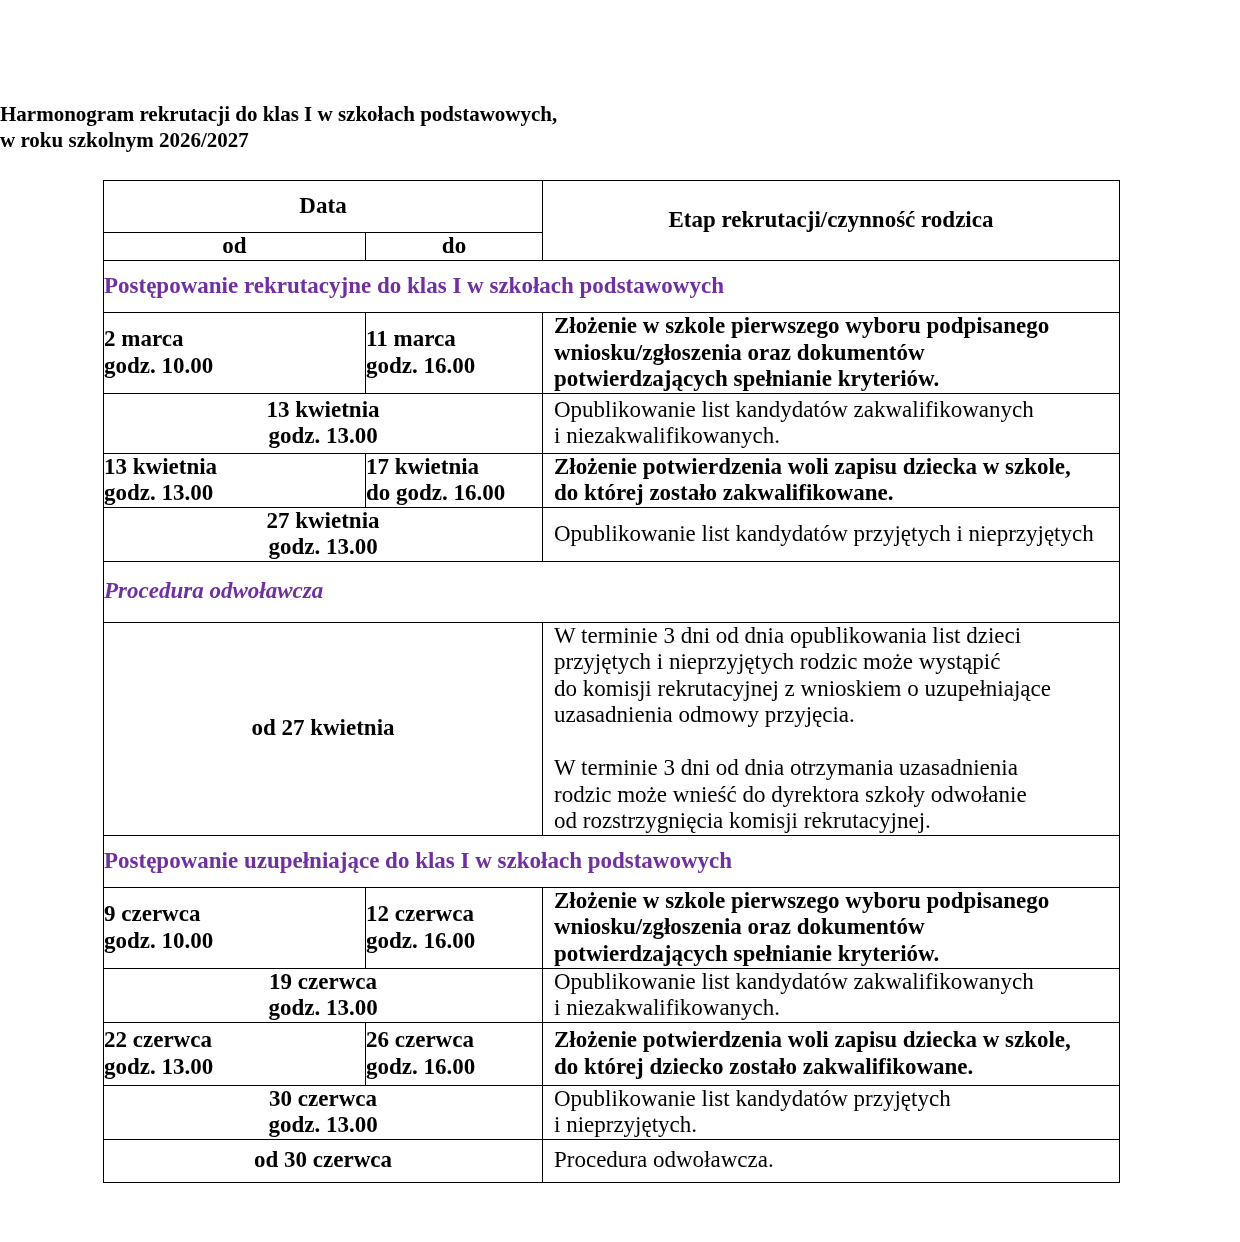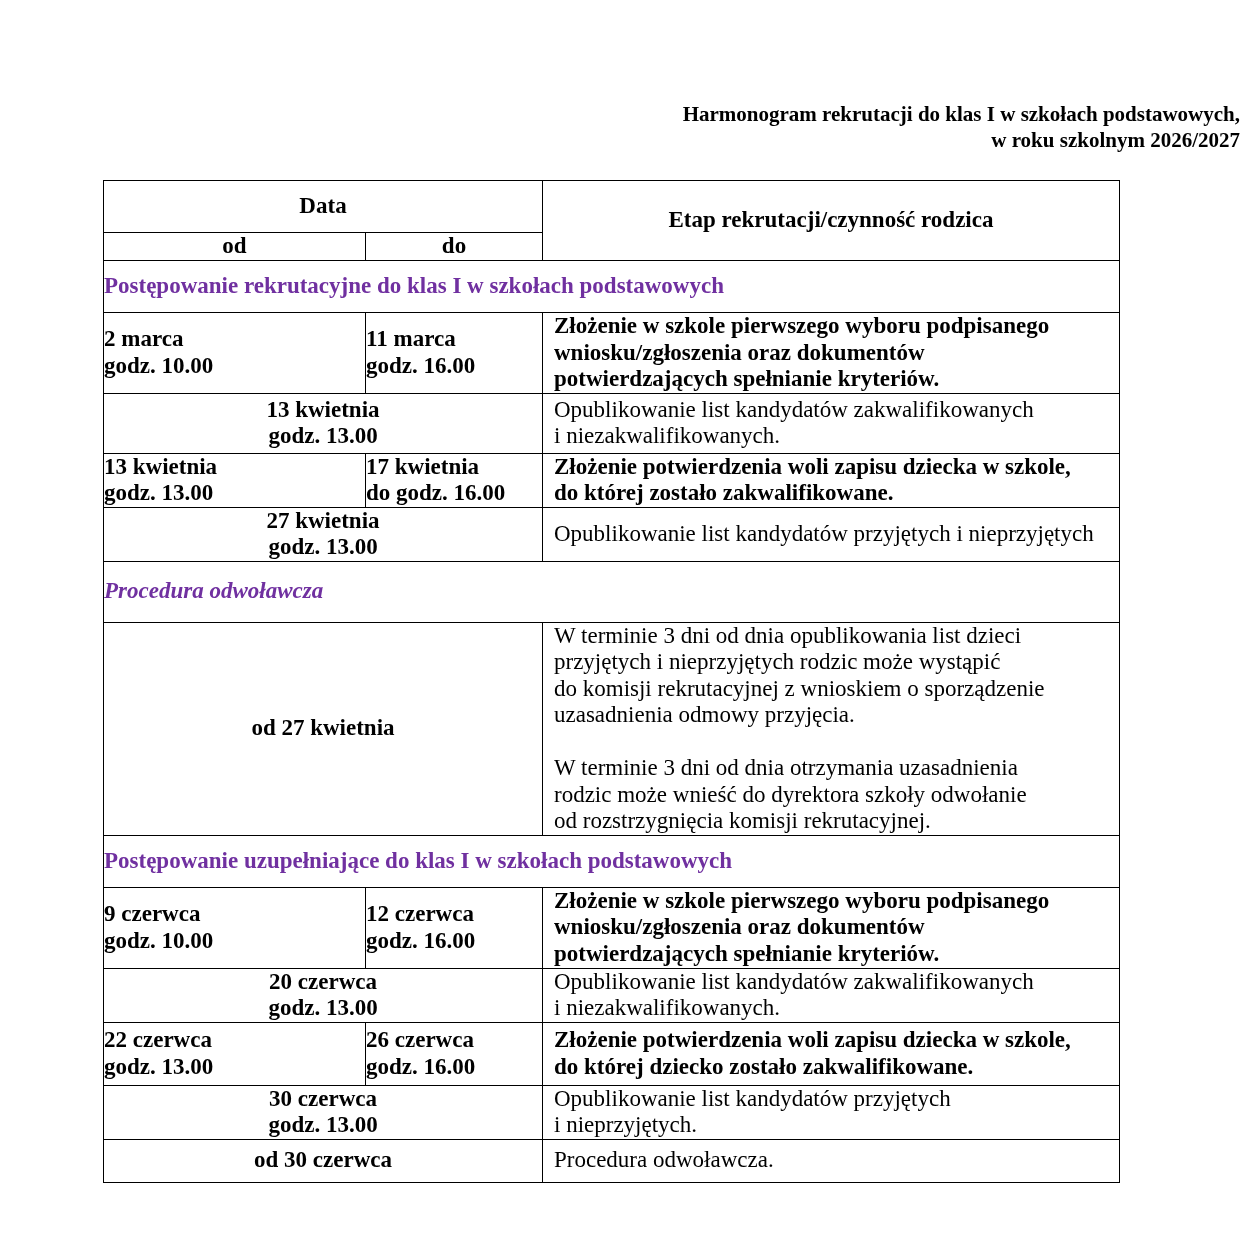--- a/index.html
+++ b/index.html
@@ -1,19 +1,19 @@
 <!DOCTYPE html>
 <html><head>
 <meta charset="utf-8">
 <style>
   html, body { margin: 0; padding: 0; background: #ffffff; }
   body { width: 1240px; height: 1242px; position: relative; font-family: "Liberation Serif", "DejaVu Serif", serif; color: #000; }
   .title {
     position: absolute; left: 0; top: 101px; width: 1240px;
-    text-align: right; font-weight: bold; font-size: 21px; line-height: 26px;
+    text-align: left; font-weight: bold; font-size: 21px; line-height: 26px;
   }
   table.sched {
     position: absolute; left: 103px; top: 180px;
     width: 1016px; border-collapse: collapse; table-layout: fixed;
     font-size: 23px;
   }
   table.sched td, table.sched th {
     border: 1.5px solid #000; padding: 0; vertical-align: middle;
     line-height: 26.5px;
   }
@@ -106,21 +106,21 @@
       <tr style="height: 61px; font-style: italic;">
         <td colspan="3" class="section">Procedura odwoławcza</td>
       </tr>
       <tr style="height: 212px;">
         <td colspan="2" class="date-span">
           <span class="line">od 27 kwietnia</span>
         </td>
         <td class="desc">
           <span class="line">W terminie 3 dni od dnia opublikowania list dzieci</span>
           <span class="line">przyjętych i nieprzyjętych rodzic może wystąpić</span>
-          <span class="line">do komisji rekrutacyjnej z wnioskiem o sporządzenie</span>
+          <span class="line">do komisji rekrutacyjnej z wnioskiem o uzupełniające</span>
           <span class="line">uzasadnienia odmowy przyjęcia.</span>
           <span class="spacer"></span>
           <span class="line">W terminie 3 dni od dnia otrzymania uzasadnienia</span>
           <span class="line">rodzic może wnieść do dyrektora szkoły odwołanie</span>
           <span class="line">od rozstrzygnięcia komisji rekrutacyjnej.</span>
         </td>
       </tr>
       <tr style="height: 52px;">
         <td colspan="3" class="section">Postępowanie uzupełniające do klas I w szkołach podstawowych</td>
       </tr>
@@ -134,21 +134,21 @@
           <span class="line">godz. 16.00</span>
         </td>
         <td class="desc bold">
           <span class="line">Złożenie w szkole pierwszego wyboru podpisanego</span>
           <span class="line">wniosku/zgłoszenia oraz dokumentów</span>
           <span class="line">potwierdzających spełnianie kryteriów.</span>
         </td>
       </tr>
       <tr style="height: 53px;">
         <td colspan="2" class="date-span">
-          <span class="line">20 czerwca</span>
+          <span class="line">19 czerwca</span>
           <span class="line">godz. 13.00</span>
         </td>
         <td class="desc">
           <span class="line">Opublikowanie list kandydatów zakwalifikowanych</span>
           <span class="line">i niezakwalifikowanych.</span>
         </td>
       </tr>
       <tr style="height: 63px;">
         <td class="date">
           <span class="line">22 czerwca</span>

